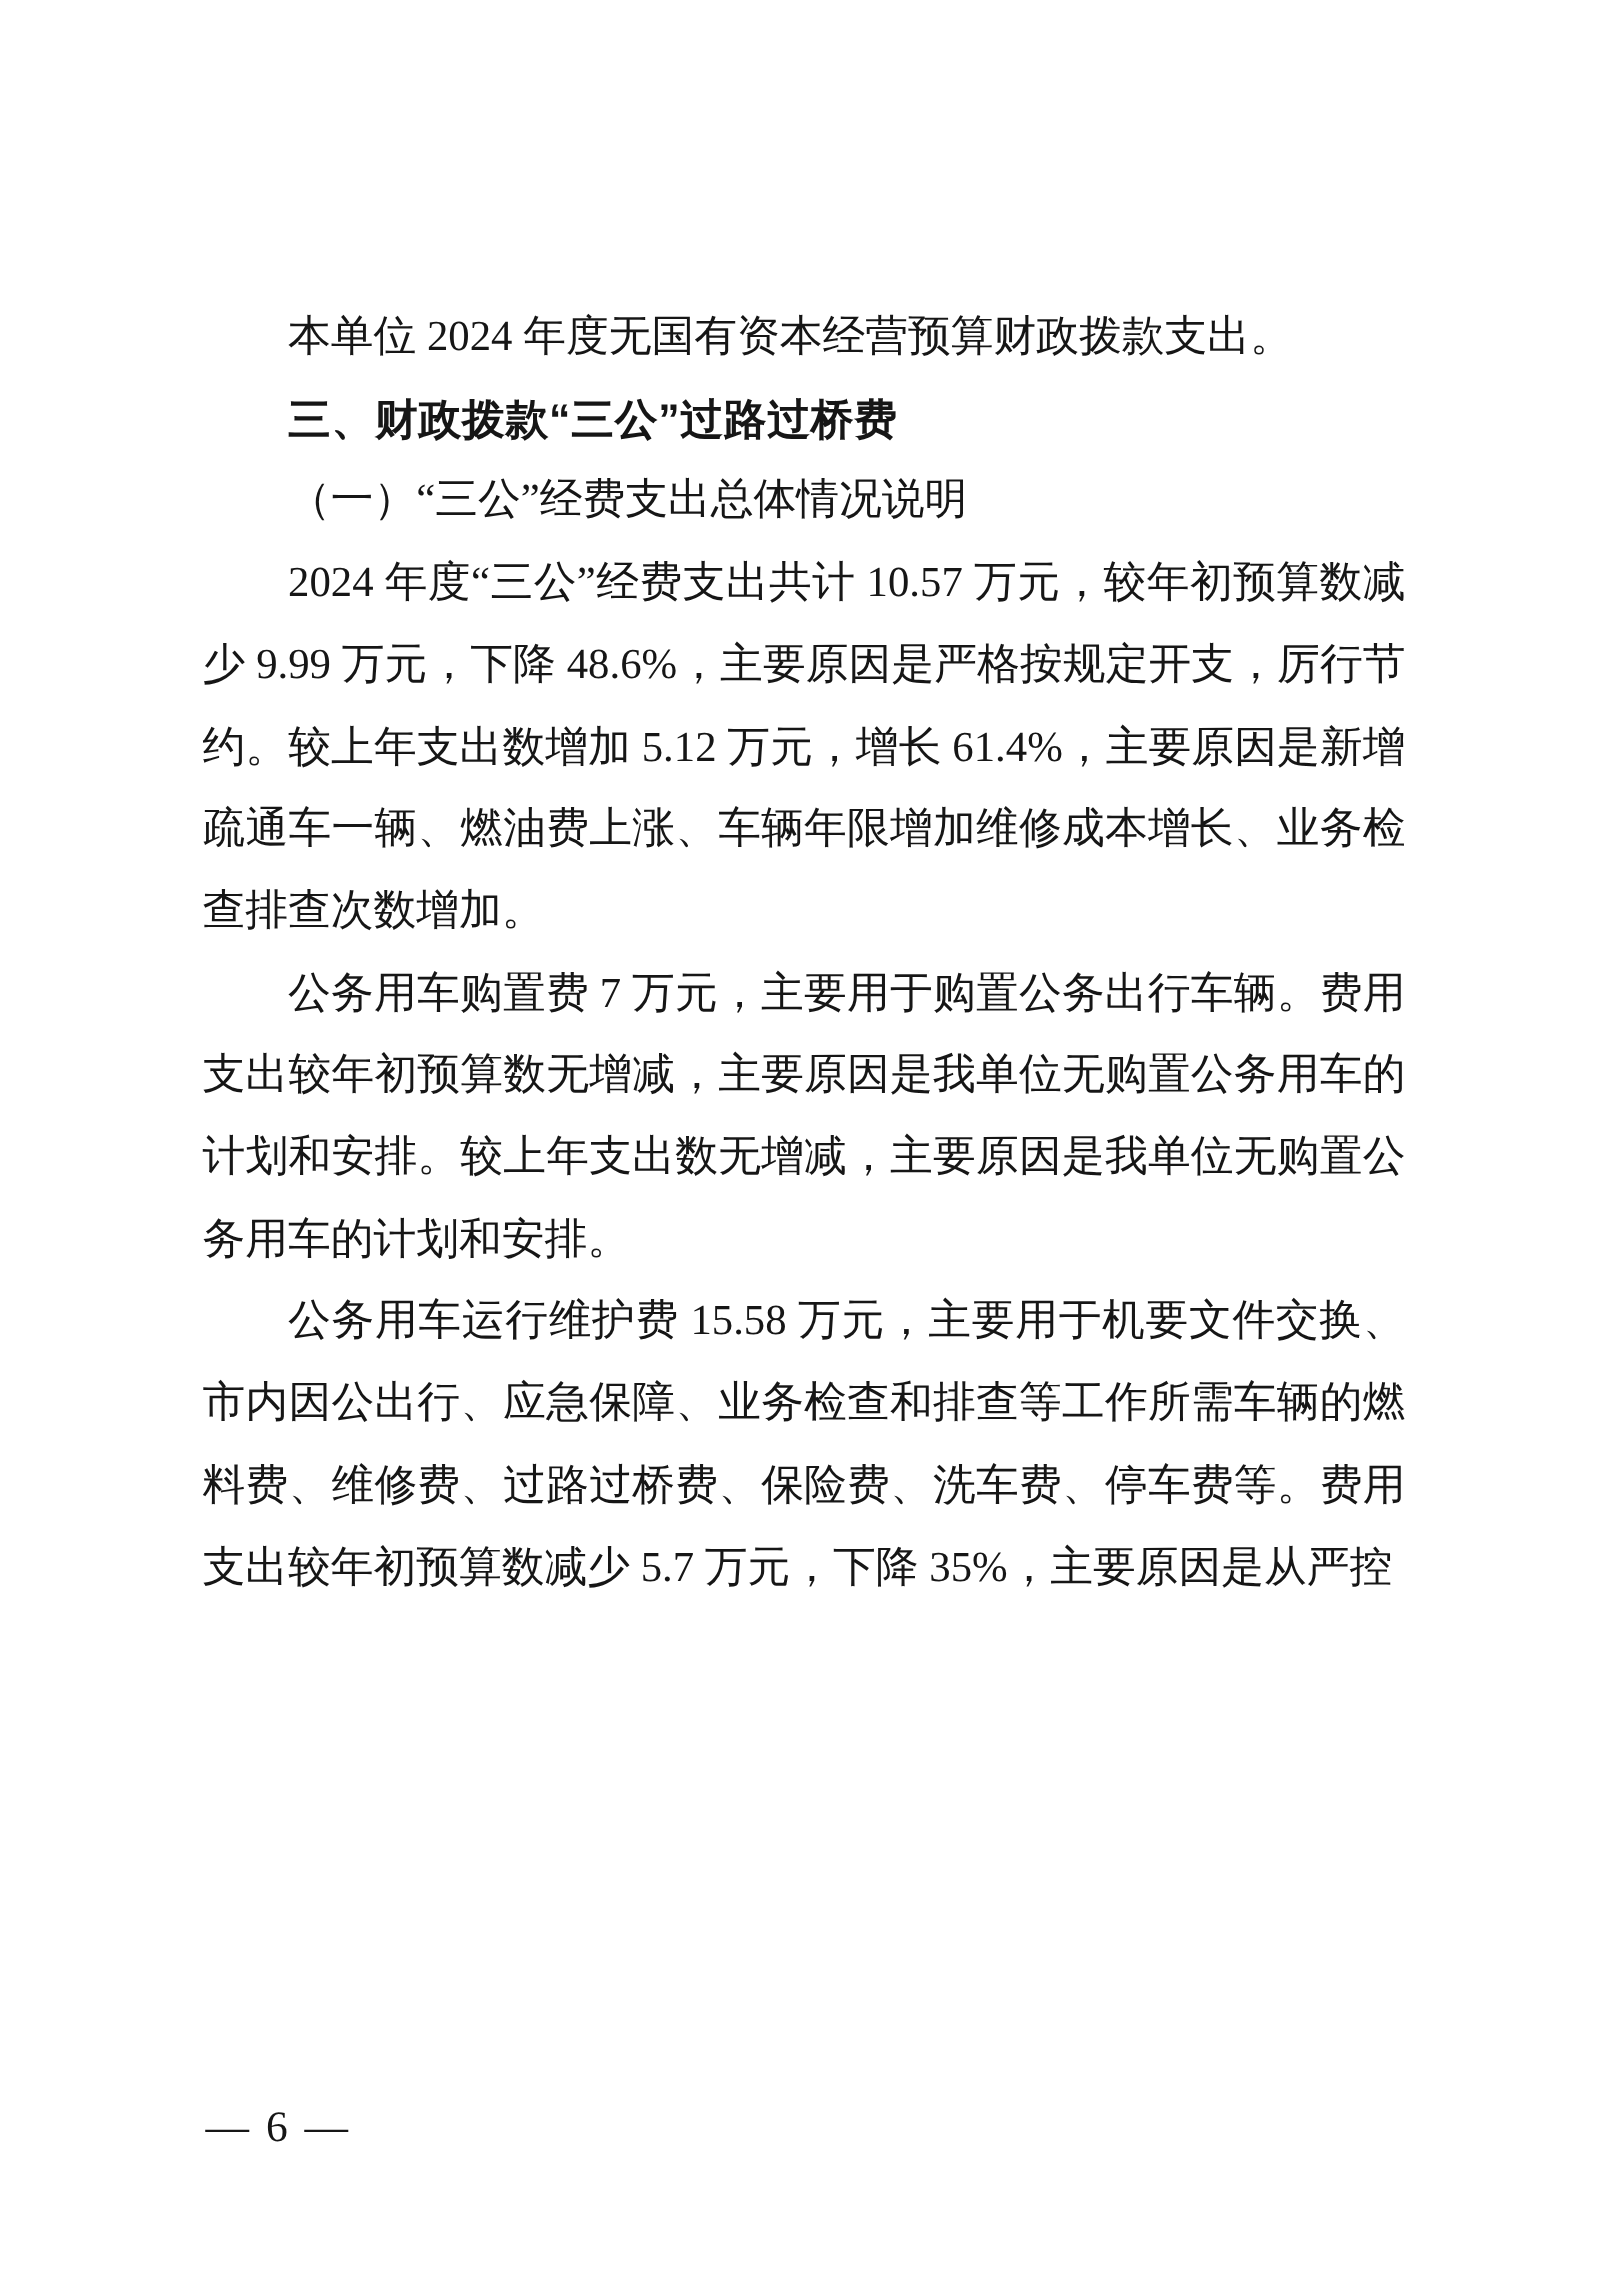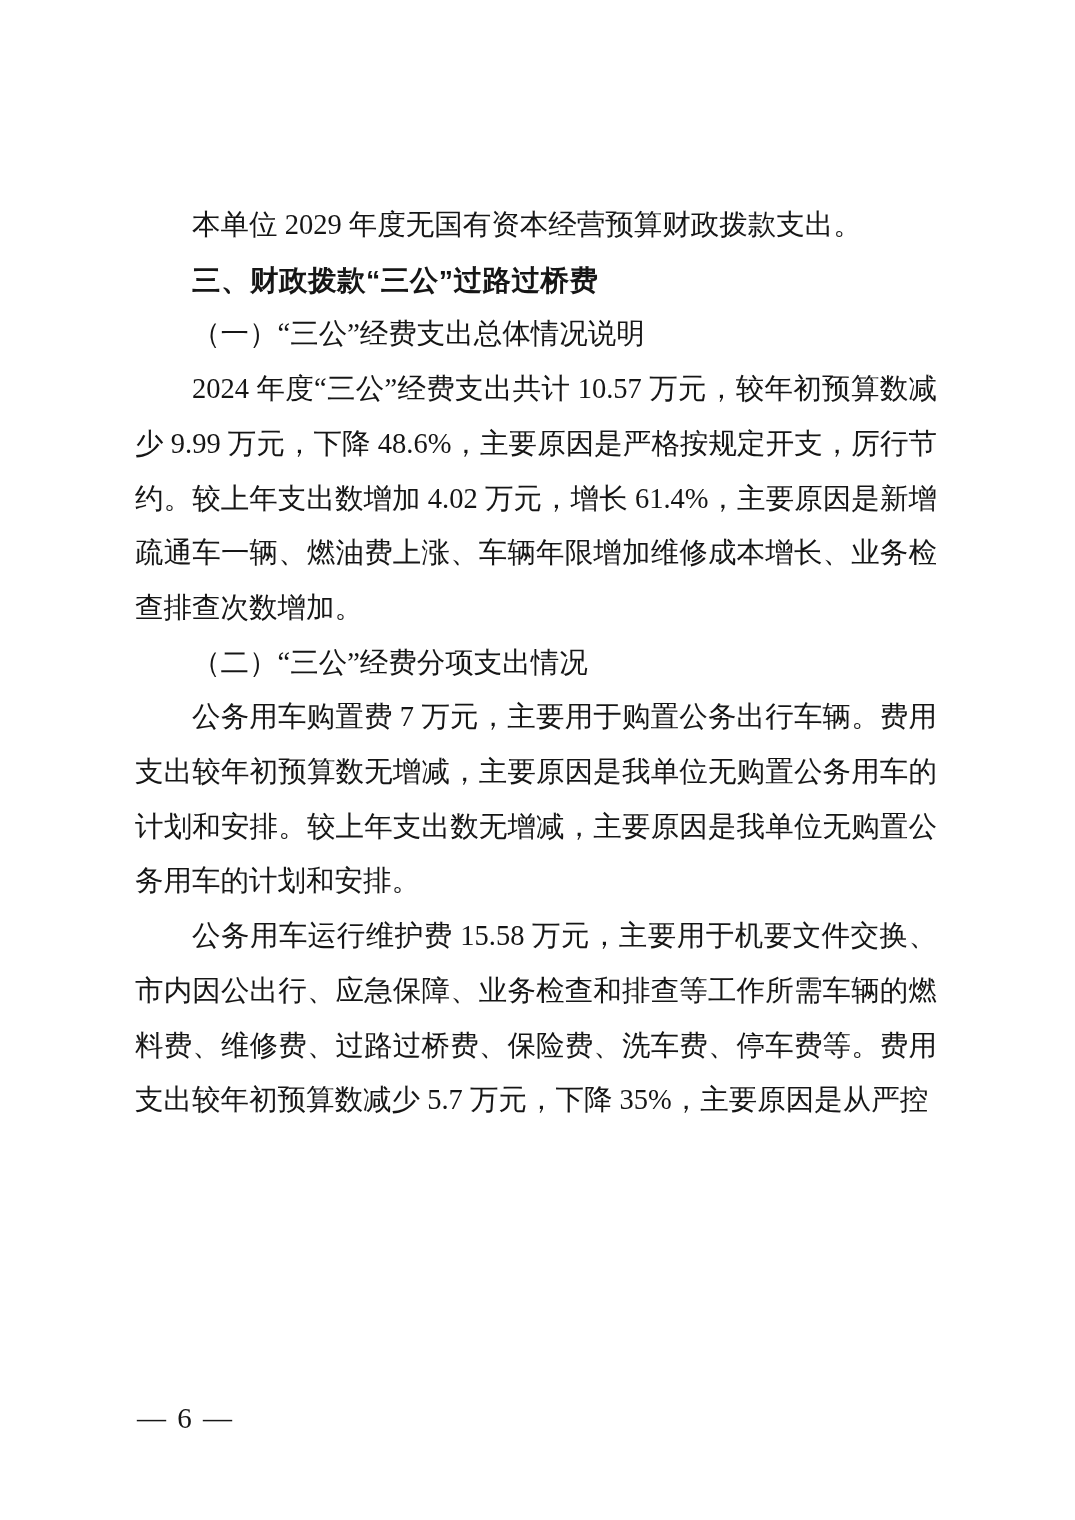--- a/index.html
+++ b/index.html
@@ -48,22 +48,21 @@
     line-height: 40px;
     color: #161616;
     letter-spacing: 2px;
   }
 </style>
 </head>
 <body>
 
 <div class="page">
   <div class="content">
-    <p>本单位 2029 年度无国有资本经营预算财政拨款支出。</p>
+    <p>本单位 2024 年度无国有资本经营预算财政拨款支出。</p>
     <p class="heading-bold">三、财政拨款“三公”过路过桥费</p>
     <p class="sub-heading">（一）“三公”经费支出总体情况说明</p>
-    <p>2024 年度“三公”经费支出共计 10.57 万元，较年初预算数减少 9.99 万元，下降 48.6%，主要原因是严格按规定开支，厉行节约。较上年支出数增加 4.02 万元，增长 61.4%，主要原因是新增疏通车一辆、燃油费上涨、车辆年限增加维修成本增长、业务检查排查次数增加。</p>
-    <p class="sub-heading">（二）“三公”经费分项支出情况</p>
+    <p>2024 年度“三公”经费支出共计 10.57 万元，较年初预算数减少 9.99 万元，下降 48.6%，主要原因是严格按规定开支，厉行节约。较上年支出数增加 5.12 万元，增长 61.4%，主要原因是新增疏通车一辆、燃油费上涨、车辆年限增加维修成本增长、业务检查排查次数增加。</p>
     <p>公务用车购置费 7 万元，主要用于购置公务出行车辆。费用支出较年初预算数无增减，主要原因是我单位无购置公务用车的计划和安排。较上年支出数无增减，主要原因是我单位无购置公务用车的计划和安排。</p>
     <p>公务用车运行维护费 15.58 万元，主要用于机要文件交换、市内因公出行、应急保障、业务检查和排查等工作所需车辆的燃料费、维修费、过路过桥费、保险费、洗车费、停车费等。费用支出较年初预算数减少 5.7 万元，下降 35%，主要原因是从严控</p>
   </div>
   <div class="page-footer">— 6 —</div>
 </div>
 
 </body></html>

